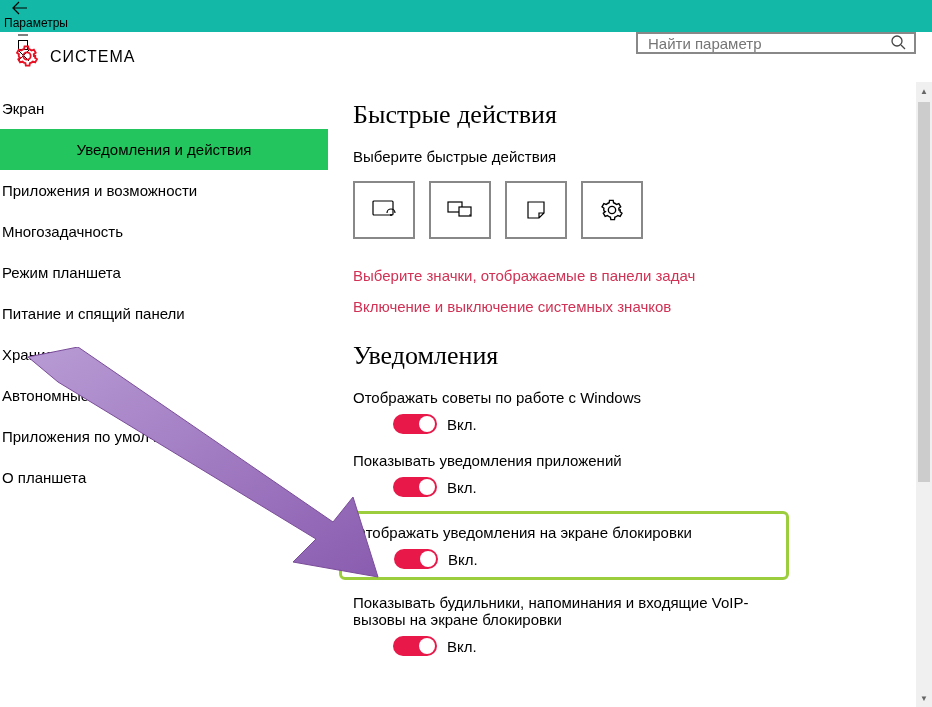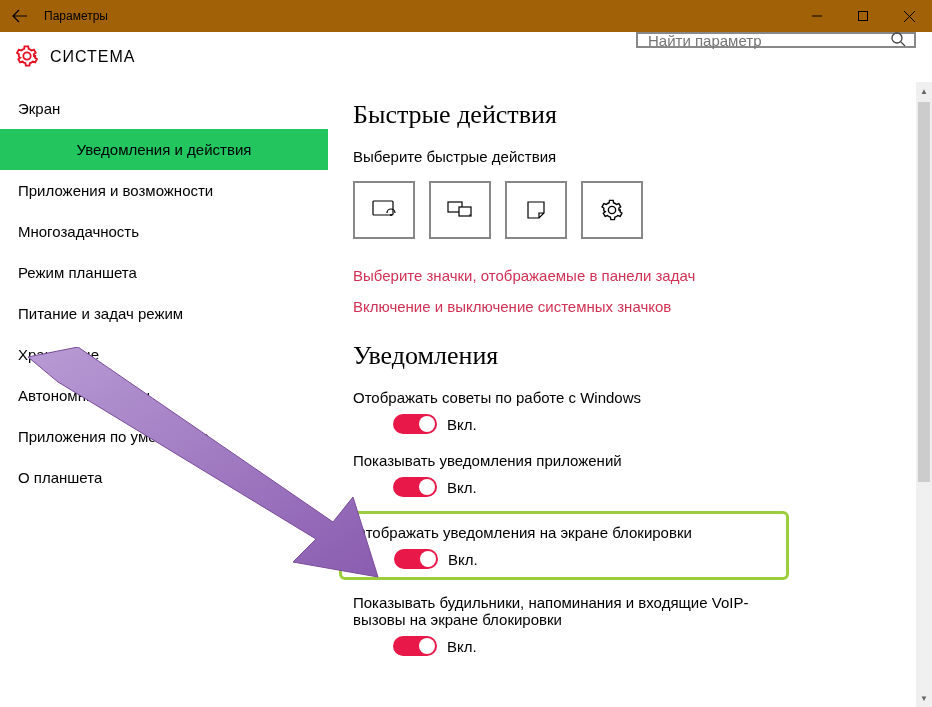--- a/index.html
+++ b/index.html
@@ -18,23 +18,24 @@
     height: 707px;
     display: flex;
     flex-direction: column;
     position: relative;
     background: #fff;
   }
   
   .titlebar {
     height: 32px;
     display: flex;
-    align-items: center;
-    background: #a16207;
+    align-items: flex-start;
+    background: #14b8a6;
     flex-shrink: 0;
+    flex-direction: column;
   }
   .titlebar .back {
     width: 40px;
     height: 32px;
     display: flex;
     align-items: center;
     justify-content: center;
   }
   .titlebar .title {
     font-size: 12px;
@@ -67,21 +68,21 @@
   .header-title {
     font-size: 16px;
     letter-spacing: 1px;
     font-weight: 400;
     color: #000;
   }
   .header-row .spacer { flex: 1; }
   .search-box {
     border: 2px solid #888;
     width: 280px;
-    height: 16px;
+    height: 22px;
     margin-right: 16px;
     display: flex;
     align-items: center;
     padding: 0 8px;
     box-sizing: border-box;
     background: #fff;
   }
   .search-box input {
     border: none;
     outline: none;
@@ -99,21 +100,21 @@
     display: flex;
     min-height: 0;
   }
   .sidebar {
     width: 328px;
     flex-shrink: 0;
     padding-top: 6px;
     box-sizing: border-box;
   }
   .sidebar-item {
-    padding: 12px 18px;
+    padding: 12px 2px;
     font-size: 15px;
     cursor: default;
   }
   .sidebar-item.selected {
     background: #22c55e;
     text-align: center;
   }
   .content-wrap {
     flex: 1;
     position: relative;
@@ -271,21 +272,21 @@
     </div>
   </div>
 
   <div class="body">
     <div class="sidebar">
       <div class="sidebar-item">Экран</div>
       <div class="sidebar-item selected">Уведомления и действия</div>
       <div class="sidebar-item">Приложения и возможности</div>
       <div class="sidebar-item">Многозадачность</div>
       <div class="sidebar-item">Режим планшета</div>
-      <div class="sidebar-item">Питание и задач режим</div>
+      <div class="sidebar-item">Питание и спящий панели</div>
       <div class="sidebar-item">Хранилище</div>
       <div class="sidebar-item">Автономные карты</div>
       <div class="sidebar-item">Приложения по умолчанию</div>
       <div class="sidebar-item">О планшета</div>
     </div>
 
     <div class="content-wrap">
       <div class="content">
 
         <div class="h1">Быстрые действия</div>

